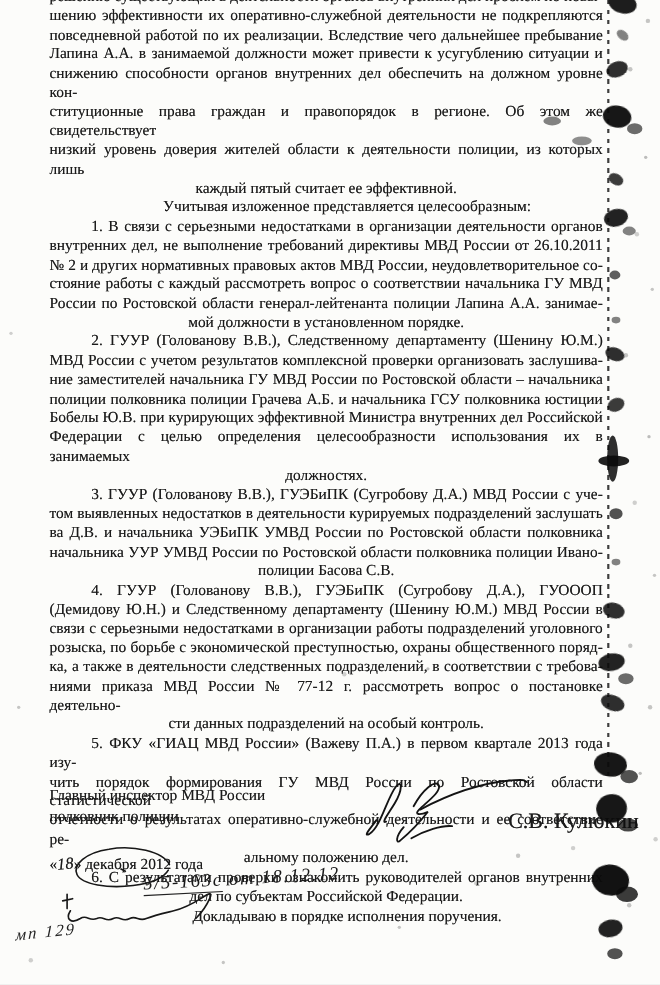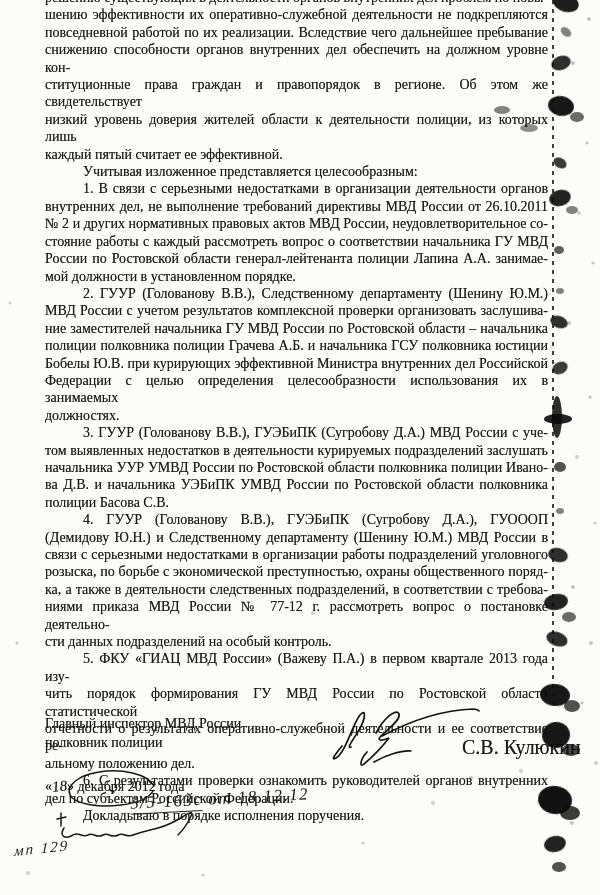--- a/index.html
+++ b/index.html
@@ -8,21 +8,21 @@
     background:#fcfcfa;overflow:hidden;
     font-family:"Liberation Serif","DejaVu Serif",serif;
     color:#1b1b1b;
   }
   
   .textcol{
     position:absolute;left:45px;top:-11px;width:503px;
     font-size:14px;line-height:17.4px;
     text-shadow:0 0 .4px rgba(10,10,10,.6);
   }
-  .line{text-align:left;}
+  .line{text-align:center;}
   .line.j{text-align:justify;text-align-last:justify;}
   .line.in{text-indent:38px;}
   .u{text-underline-offset:3px;text-decoration-thickness:1px;text-decoration-color:#2a2a2a;}
   
   .sigblock{
     position:absolute;left:45px;top:714px;
     font-size:14px;line-height:19px;text-shadow:0 0 .4px rgba(10,10,10,.6);
   }
   .signame{
     position:absolute;left:462px;top:736px;font-size:20px;
@@ -73,42 +73,43 @@
 </style>
 </head>
 <body>
 
 <div class="page">
 
   <div class="textcol">
       <div class="line j"><span>решению существующих в деятельности органов внутренних дел проблем по повы-</span></div>
       <div class="line j"><span>шению эффективности их оперативно-служебной деятельности не подкрепляются</span></div>
       <div class="line j"><span>повседневной работой по их реализации. </span><span class="u">Вследствие чего дальнейшее пребывание</span></div>
+      <div class="line j"><span>Лапина А.А. в занимаемой должности может привести к усугублению ситуации и</span></div>
       <div class="line j"><span class="u">снижению способности органов внутренних дел обеспечить на должном уровне кон-</span></div>
       <div class="line j"><span class="u">ституционные права граждан и правопорядок в регионе.</span><span> Об этом же свидетельствует</span></div>
       <div class="line j"><span>низкий уровень доверия жителей области к деятельности полиции, из которых лишь</span></div>
       <div class="line"><span>каждый пятый считает ее эффективной.</span></div>
       <div class="line in"><span>Учитывая изложенное представляется целесообразным:</span></div>
       <div class="line j in"><span>1. В связи с серьезными недостатками в организации деятельности органов</span></div>
       <div class="line j"><span>внутренних дел, не выполнение требований директивы МВД России от 26.10.2011</span></div>
       <div class="line j"><span>№ 2 и других нормативных правовых актов МВД России, неудовлетворительное со-</span></div>
       <div class="line j"><span>стояние работы с каждый рассмотреть вопрос о соответствии начальника ГУ МВД</span></div>
       <div class="line j"><span class="u">России по</span><span> Ростовской области генерал-лейтенанта полиции Лапина А.А. занимае-</span></div>
       <div class="line"><span class="u">мой</span><span> должности в установленном порядке.</span></div>
       <div class="line j in"><span>2. ГУУР (Голованову В.В.), Следственному департаменту (Шенину Ю.М.)</span></div>
       <div class="line j"><span>МВД России с учетом результатов комплексной проверки организовать заслушива-</span></div>
       <div class="line j"><span>ние заместителей начальника ГУ МВД России по Ростовской области – начальника</span></div>
       <div class="line j"><span>полиции полковника полиции Грачева А.Б. и начальника ГСУ полковника юстиции</span></div>
       <div class="line j"><span>Бобелы Ю.В. при курирующих эффективной Министра внутренних дел Российской</span></div>
       <div class="line j"><span>Федерации с целью определения целесообразности использования их в занимаемых</span></div>
       <div class="line"><span>должностях.</span></div>
       <div class="line j in"><span>3. ГУУР (Голованову В.В.), ГУЭБиПК (Сугробову Д.А.) МВД России с уче-</span></div>
       <div class="line j"><span>том выявленных недостатков в деятельности курируемых подразделений заслушать</span></div>
+      <div class="line j"><span>ва Д.В. и начальника УЭБиПК УМВД России по Ростовской области полковника</span></div>
       <div class="line j"><span>начальника УУР УМВД России по Ростовской области полковника полиции Ивано-</span></div>
-      <div class="line j"><span>ва Д.В. и начальника УЭБиПК УМВД России по Ростовской области полковника</span></div>
       <div class="line"><span>полиции Басова С.В.</span></div>
       <div class="line j in"><span>4. ГУУР (Голованову В.В.), ГУЭБиПК (Сугробову Д.А.), ГУОООП</span></div>
       <div class="line j"><span>(Демидову Ю.Н.) и Следственному департаменту (Шенину Ю.М.) МВД России в</span></div>
       <div class="line j"><span>связи с серьезными недостатками в организации работы подразделений уголовного</span></div>
       <div class="line j"><span>розыска, по борьбе с экономической преступностью, охраны общественного поряд-</span></div>
       <div class="line j"><span>ка, а также в деятельности следственных подразделений, в соответствии с требова-</span></div>
       <div class="line j"><span>ниями приказа МВД России № 77-12 г. рассмотреть вопрос о постановке деятельно-</span></div>
       <div class="line"><span>сти данных подразделений на особый контроль.</span></div>
       <div class="line j in"><span>5. ФКУ «ГИАЦ МВД России» (Важеву П.А.) в первом квартале 2013 года изу-</span></div>
       <div class="line j"><span>чить порядок формирования ГУ МВД России по Ростовской области статистической</span></div>

